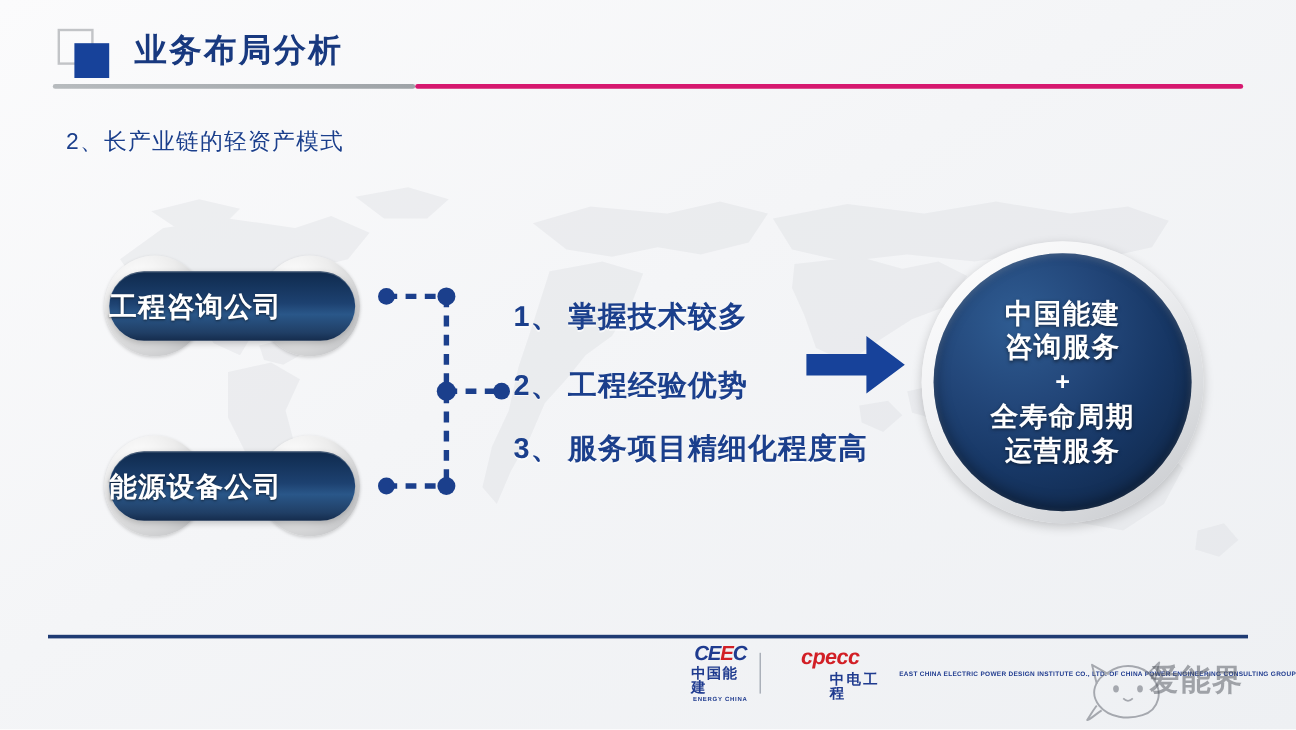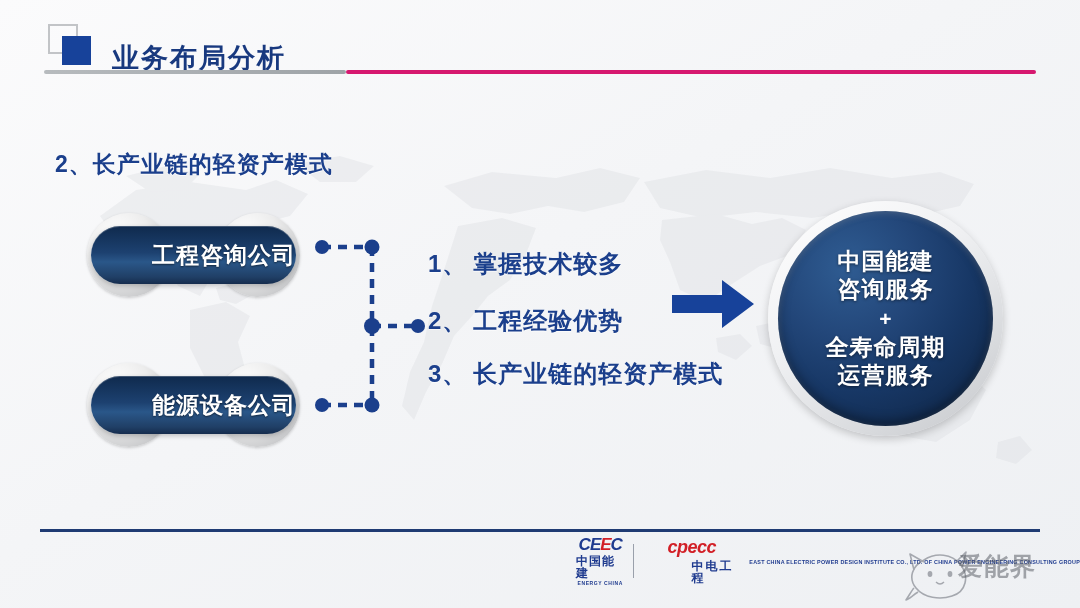--- a/index.html
+++ b/index.html
@@ -40,21 +40,21 @@
     background: transparent;
   }
   .hdr-sq-fill {
     position: absolute;
     left: 62px; top: 36px;
     width: 29px; height: 29px;
     background: #17429a;
   }
   .hdr-title {
     position: absolute;
-    left: 112px; top: 40px;
+    left: 112px; top: 24px;
     font-size: 27px;
     font-weight: bold;
     color: #18397f;
     letter-spacing: 2px;
     white-space: nowrap;
   }
   .hdr-rule-gray {
     position: absolute;
     left: 44px; top: 70px;
     width: 302px; height: 4px;
@@ -66,27 +66,26 @@
     left: 346px; top: 70px;
     width: 690px; height: 4px;
     background: #d6186f;
     border-radius: 2px;
   }
 
   
   .subtitle {
     position: absolute;
     left: 55px; top: 105px;
-    font-size: 23px;
-    font-weight: bold;
+    font-size: 19px;
+    font-weight: normal;
     color: #1b3f8c;
     letter-spacing: 1px;
     white-space: nowrap;
     text-shadow: 0 1px 0 rgba(255,255,255,.7);
-    margin-top: 44px;
   }
 
   
   .pill {
     position: absolute;
     width: 213px;
     height: 84px;
   }
   .pill .cap {
     position: absolute;
@@ -101,21 +100,21 @@
   .pill .body {
     position: absolute;
     left: 4px; right: 4px;
     top: 13px; bottom: 13px;
     border-radius: 32px;
     background: linear-gradient(180deg, #0f2a4d 0%, #1d4170 46%, #2a5789 62%, #203f66 88%, #152c4d 100%);
     box-shadow: inset 0 1px 0 rgba(255,255,255,.22),
                 0 2px 5px rgba(0,0,0,.22);
     display: flex;
     align-items: center;
-    justify-content: flex-end;
+    justify-content: flex-start;
   }
   .pill .body span {
     font-size: 23px;
     font-weight: bold;
     color: #ffffff;
     letter-spacing: 1px;
     white-space: nowrap;
     text-shadow: 0 1px 2px rgba(0,0,0,.55);
   }
   #pill-top    { left: 87px; top: 213px; }
@@ -382,21 +381,21 @@
     </svg>
   </div>
 
   <div class="point" id="pt-1">
     <span class="num">1、</span><span>掌握技术较多</span>
   </div>
   <div class="point" id="pt-2">
     <span class="num">2、</span><span>工程经验优势</span>
   </div>
   <div class="point" id="pt-3">
-    <span class="num">3、</span><span>长产业链的轻资产模式</span>
+    <span class="num">3、</span><span>服务项目精细化程度高</span>
   </div>
 
   <div id="arrow">
     <svg viewBox="0 0 86 52" xmlns="http://www.w3.org/2000/svg">
       <path d="M2 17 L52 17 L52 2 L84 26 L52 50 L52 35 L2 35 Z" fill="#17429a"></path>
     </svg>
   </div>
 
   <div id="circle-wrap">
     <div class="circ-ring"></div>

